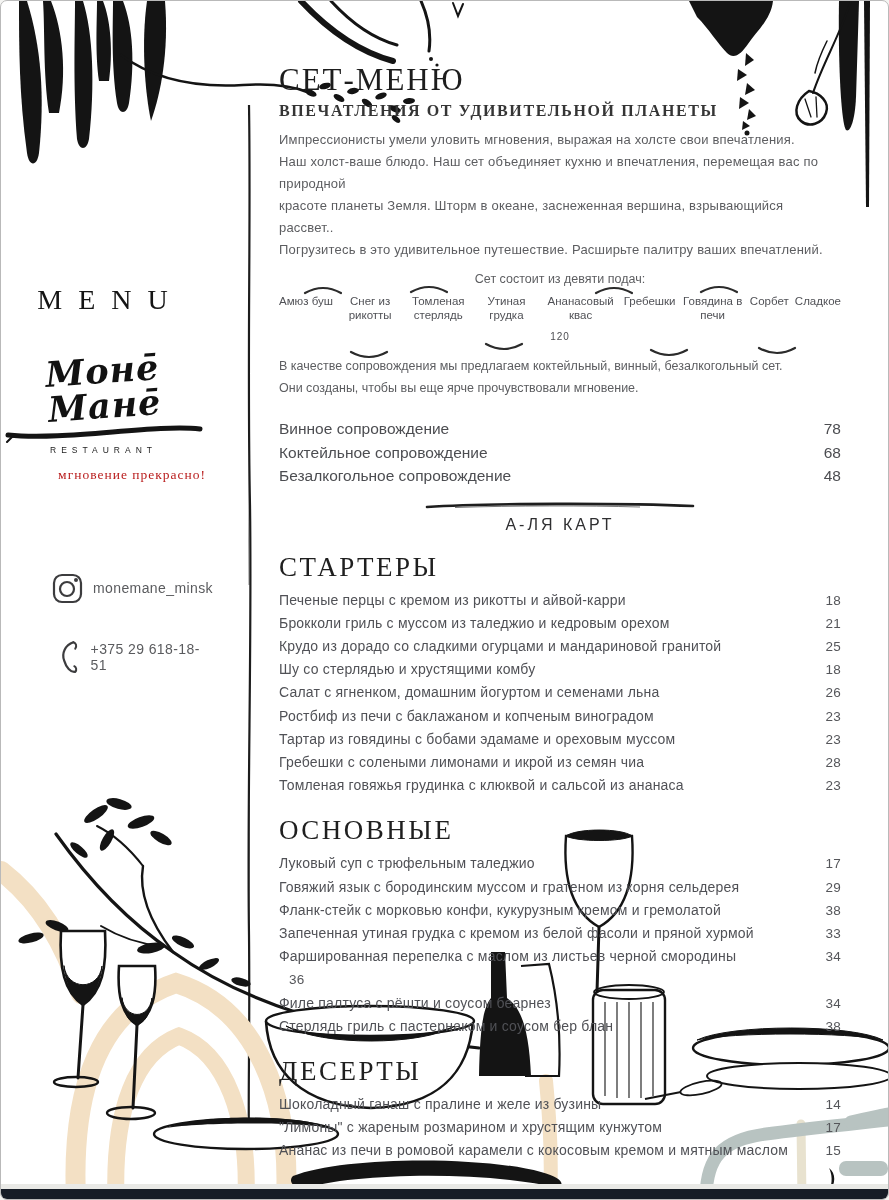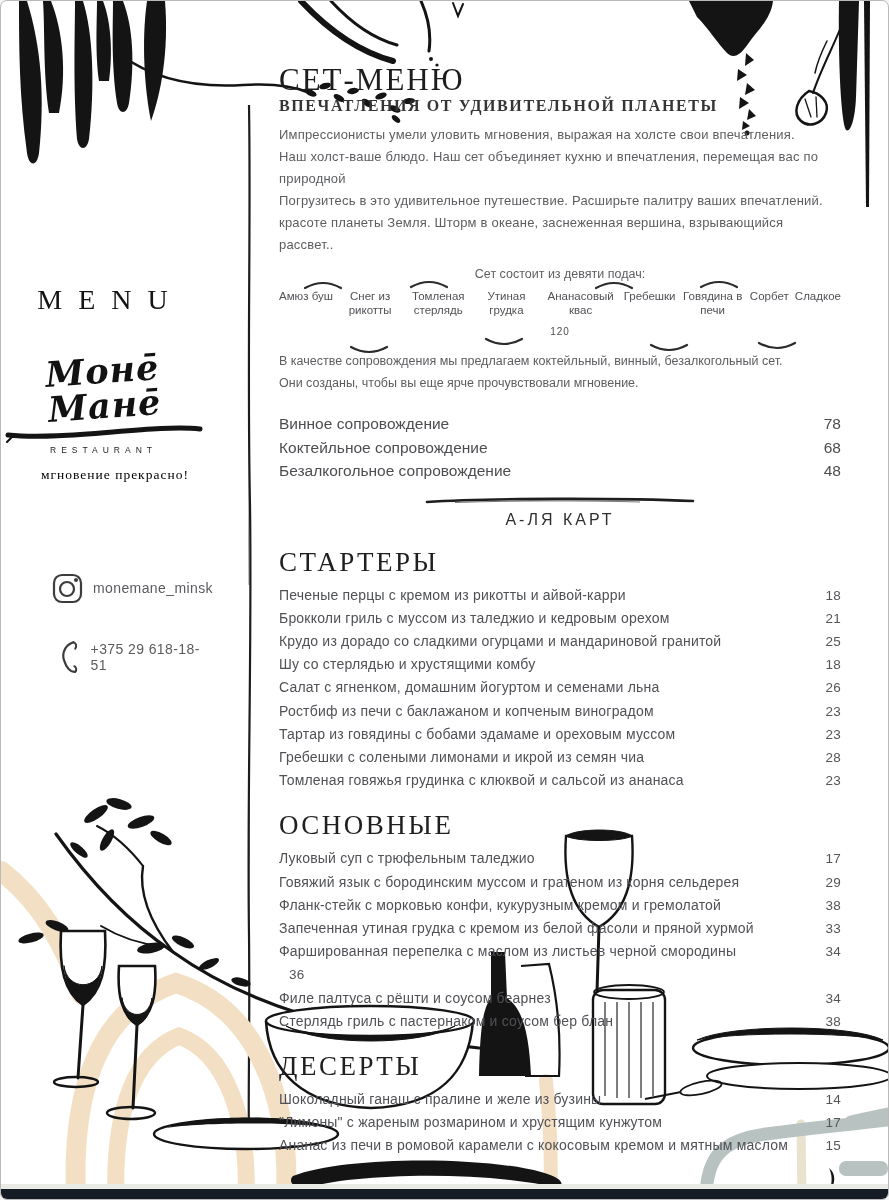--- a/index.html
+++ b/index.html
@@ -28,37 +28,37 @@
   .logo-script{
     font-family:"DejaVu Serif","Liberation Serif",serif;
     font-style:italic;font-weight:bold;font-size:35px;letter-spacing:1px;
     transform:rotate(-4deg);display:inline-block;line-height:1;
   }
   .logo-swash{display:block;margin:-2px auto 0 auto;}
   .logo-sub{
     font-size:8.5px;letter-spacing:5px;color:#1c1c1c;margin-top:2px;
   }
   .tagline{
-    position:absolute;top:466px;left:0;width:100%;text-align:left;
+    position:absolute;top:466px;left:0;width:100%;text-align:right;
     font-family:"Liberation Serif","DejaVu Serif",serif;
-    font-size:13.5px;letter-spacing:1px;color:#000000;margin-left:40px;
+    font-size:13.5px;letter-spacing:1px;color:#b91c1c;
   }
   .contact{position:absolute;left:50px;display:flex;align-items:center;gap:8px;color:#5a5b5e;}
   .contact.ig{top:570px;}
   .contact.ph{top:636px;left:54px;}
   .contact .txt{font-size:14px;letter-spacing:.4px;}
 
   
   .content{position:absolute;left:278px;top:62px;width:562px;z-index:3;}
   h1.set-title{
     margin:0;font-family:"Liberation Serif","DejaVu Serif",serif;font-weight:500;
     font-size:31px;line-height:34px;letter-spacing:2px;color:#1d1d1d;
   }
   .set-subtitle{
-    font-family:"Liberation Serif","DejaVu Serif",serif;
+    margin-top:5px;font-family:"Liberation Serif","DejaVu Serif",serif;
     font-size:16px;letter-spacing:1.6px;color:#353535;font-weight:600;
   }
   .intro{margin-top:9px;font-size:13px;line-height:22px;letter-spacing:.2px;color:#5c5d60;}
   .courses-label{margin-top:11px;text-align:center;font-size:12.5px;color:#5c5d60;}
   .courses-row{
     position:relative;margin-top:8px;display:flex;justify-content:space-between;
     align-items:flex-start;font-size:11.5px;line-height:14px;color:#505156;
   }
   .course{max-width:62px;text-align:center;}
   .course.wide{max-width:74px;}
@@ -260,22 +260,22 @@
   </div>
 
   <div class="content">
 
     <h1 class="set-title">СЕТ-МЕНЮ</h1>
     <div class="set-subtitle">ВПЕЧАТЛЕНИЯ ОТ УДИВИТЕЛЬНОЙ ПЛАНЕТЫ</div>
 
     <div class="intro">
       <div>Импрессионисты умели уловить мгновения, выражая на холсте свои впечатления.</div>
       <div>Наш холст-ваше блюдо. Наш сет объединяет кухню и впечатления, перемещая вас по природной</div>
+      <div>красоте планеты Земля. Шторм в океане, заснеженная вершина, взрывающийся рассвет..</div>
       <div>Погрузитесь в это удивительное путешествие. Расширьте палитру ваших впечатлений.</div>
-      <div>красоте планеты Земля. Шторм в океане, заснеженная вершина, взрывающийся рассвет..</div>
     </div>
 
     <div class="courses-label">Сет состоит из девяти подач:</div>
 
     <div class="courses-row">
       <span class="course">Амюз буш</span>
       <span class="course">Снег из рикотты</span>
       <span class="course">Томленая стерлядь</span>
       <span class="course">Утиная грудка</span>
       <span class="course wide">Ананасовый квас</span>

